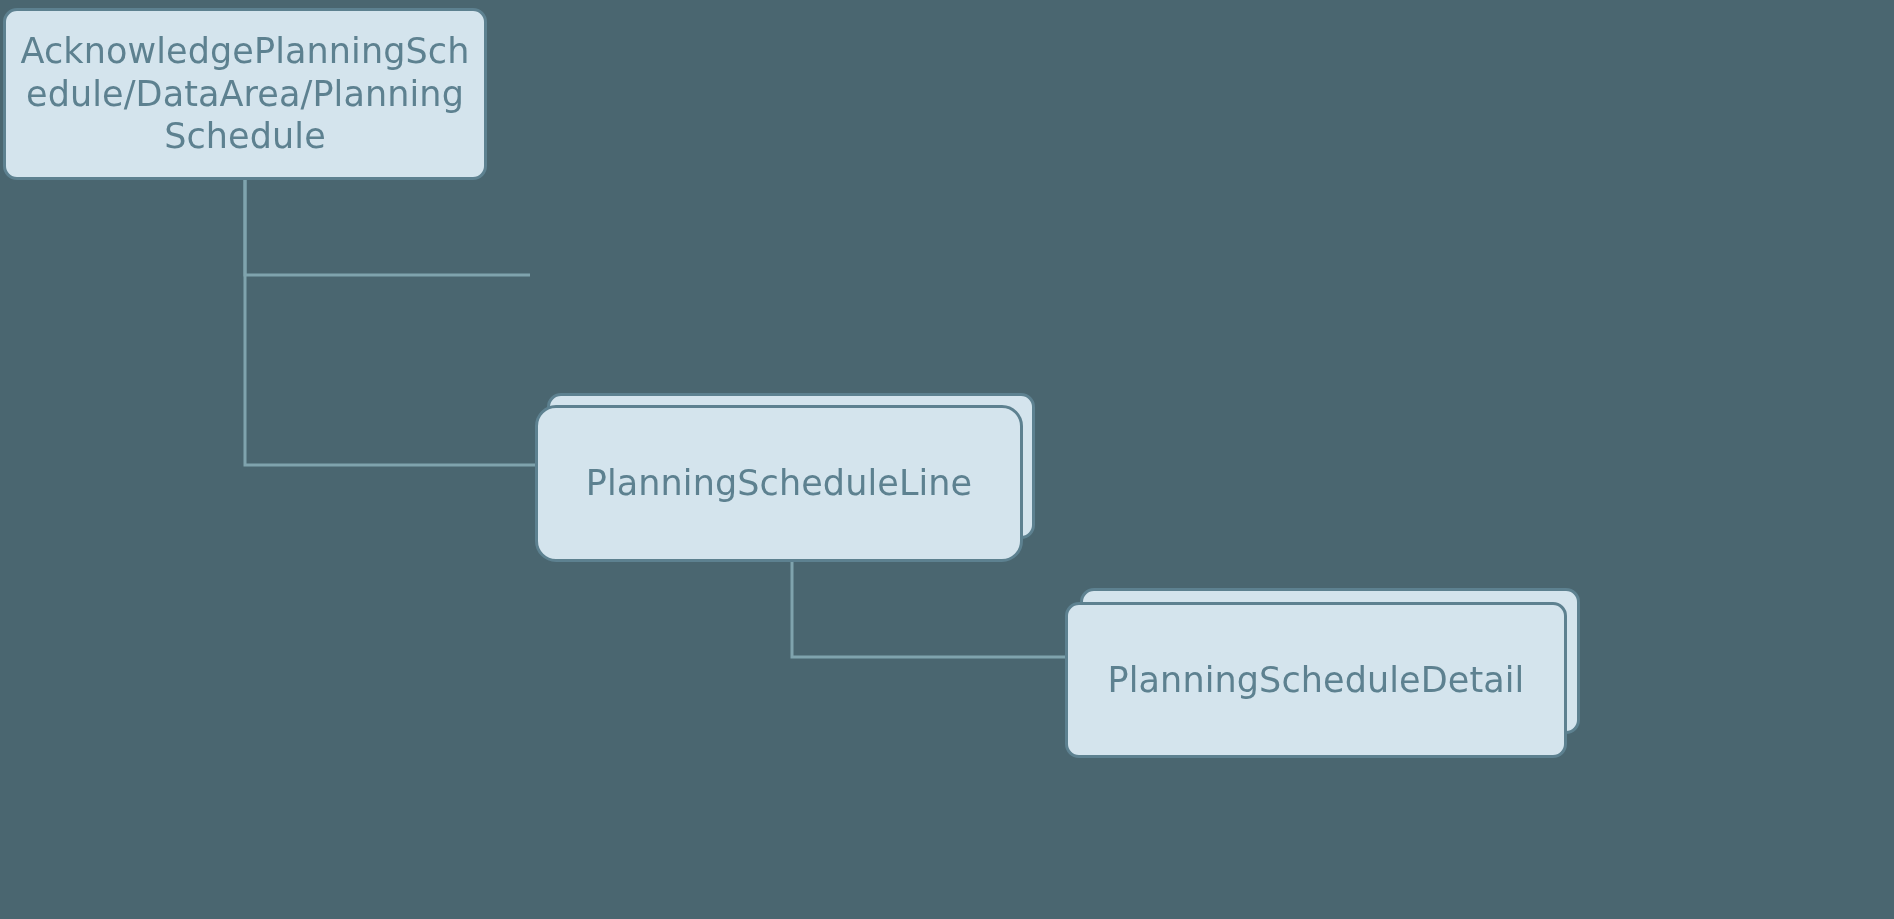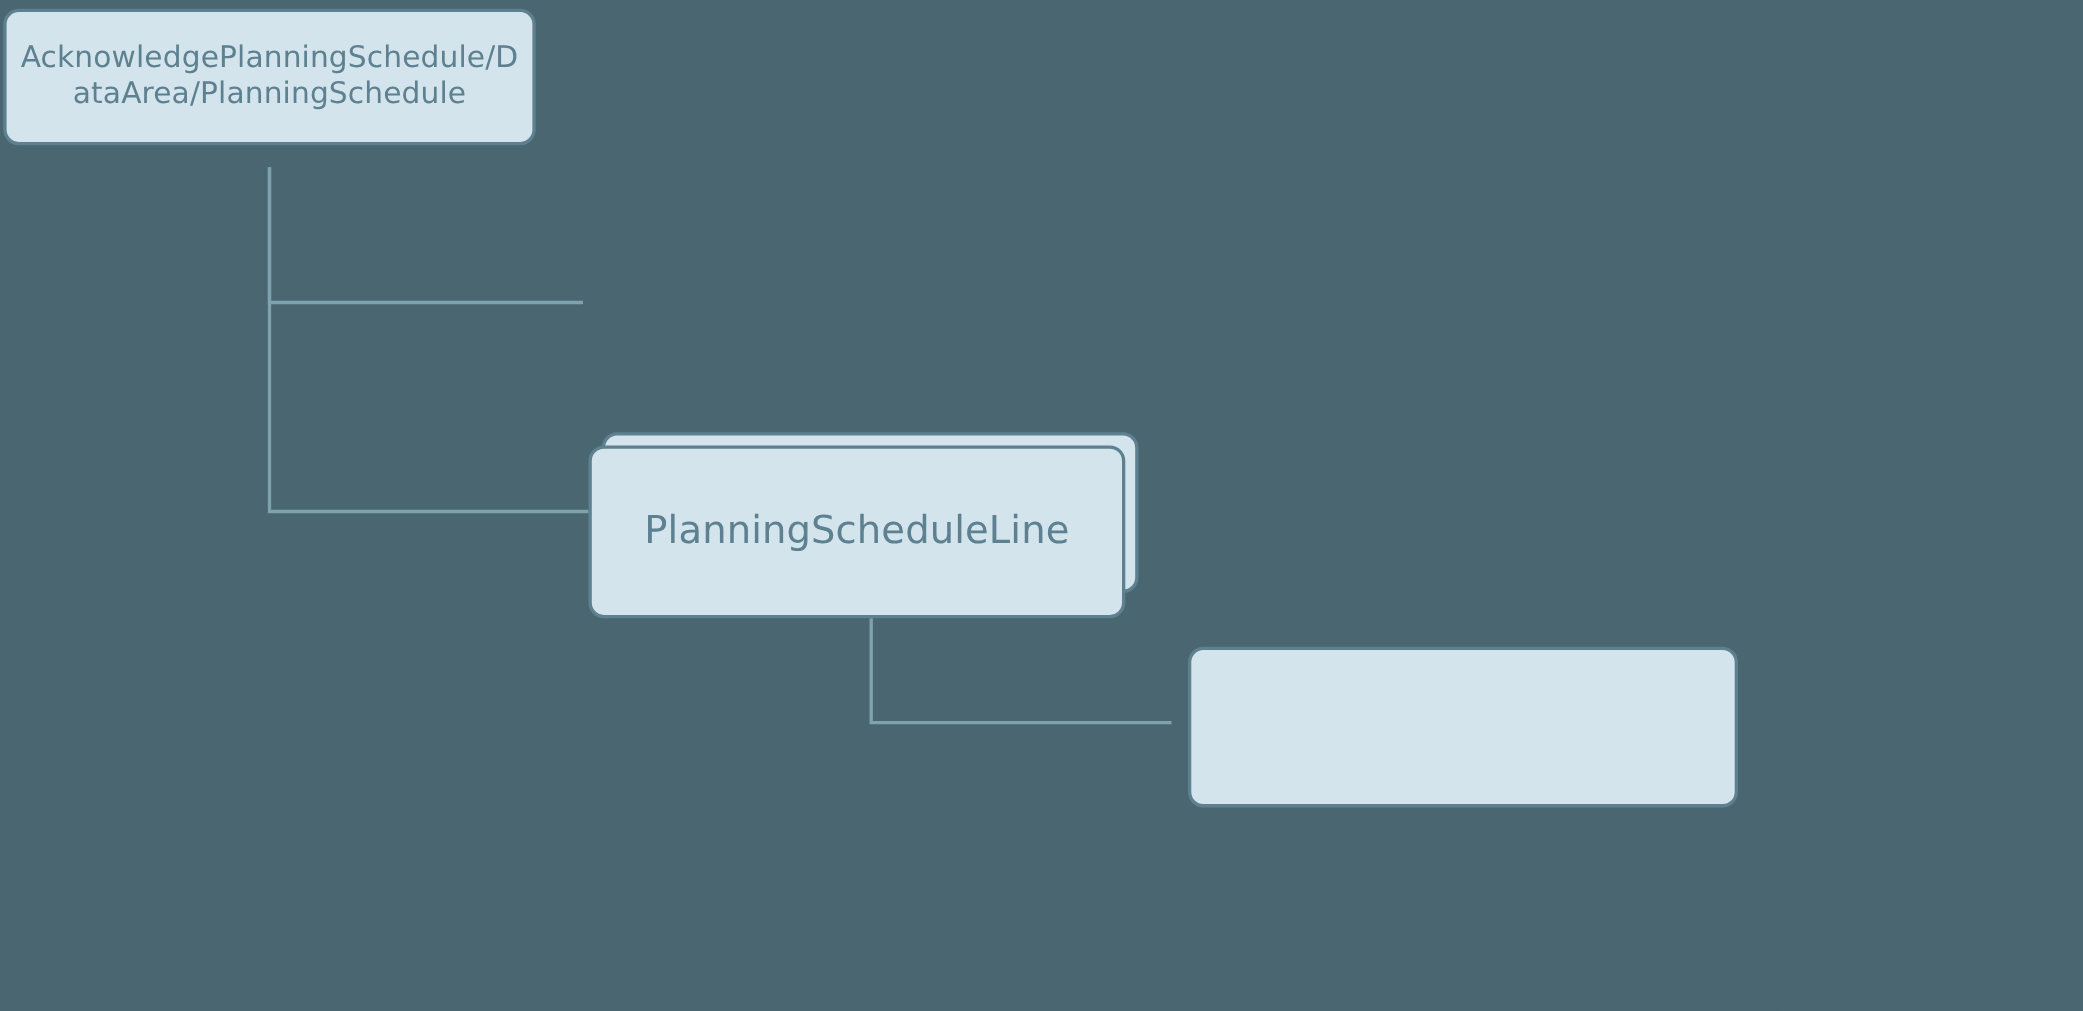--- a/index.html
+++ b/index.html
@@ -46,36 +46,37 @@
   
   .stack-back {
     position: absolute;
     box-sizing: border-box;
     background: #d4e4ed;
     border: 3px solid #5d8190;
     border-radius: 14px;
   }
   .n-root {
     left: 3px; top: 8px;
-    width: 484px; height: 124px;
-    font-size: 27px;
+    width: 484px; height: 172px;
+    font-size: 35px;
   }
   .n-header {
     left: 530px; top: 198px;
     width: 487px; height: 152px;
     font-size: 35px;
   }
   .n-line-back {
     left: 547px; top: 393px;
     width: 488px; height: 146px;
   }
   .n-line {
     left: 535px; top: 405px;
     width: 488px; height: 157px;
     font-size: 35px;
+    border-radius: 21px;
   }
   .n-detail-back {
     left: 1080px; top: 588px;
     width: 500px; height: 146px;
   }
   .n-detail {
     left: 1065px; top: 602px;
     width: 502px; height: 156px;
     font-size: 35px;
   }
@@ -97,14 +98,17 @@
     <span class="node-label">AcknowledgePlanningSchedule/DataArea/PlanningSchedule</span>
   </div>
 
 
   <div class="stack-back n-line-back"></div>
   <div class="node n-line">
     <span class="node-label">PlanningScheduleLine</span>
   </div>
 
   <div class="stack-back n-detail-back"></div>
+  <div class="node n-detail">
+    <span class="node-label">PlanningScheduleDetail</span>
+  </div>
 
 </div>
 
 </body></html>

